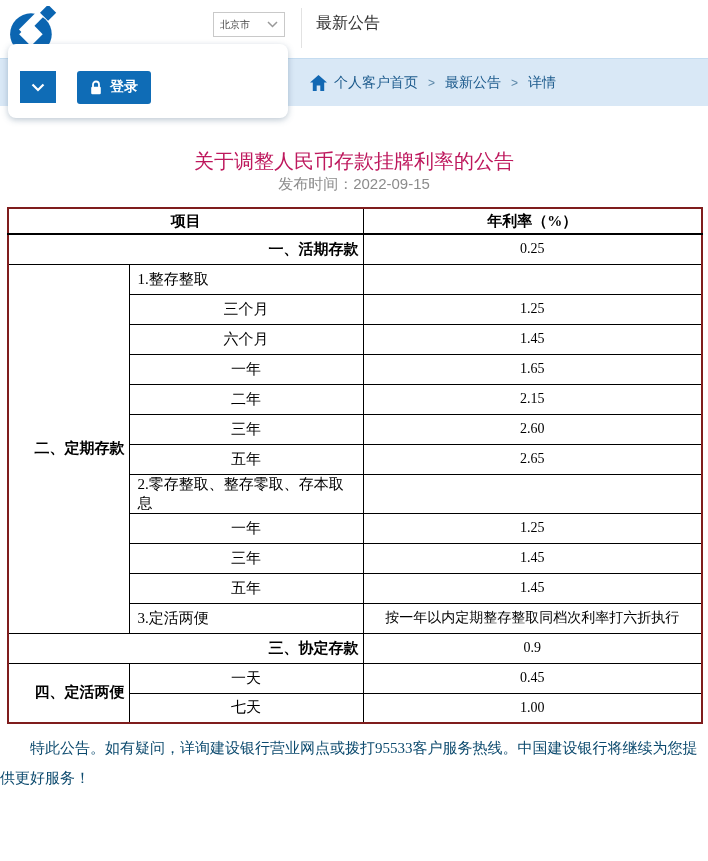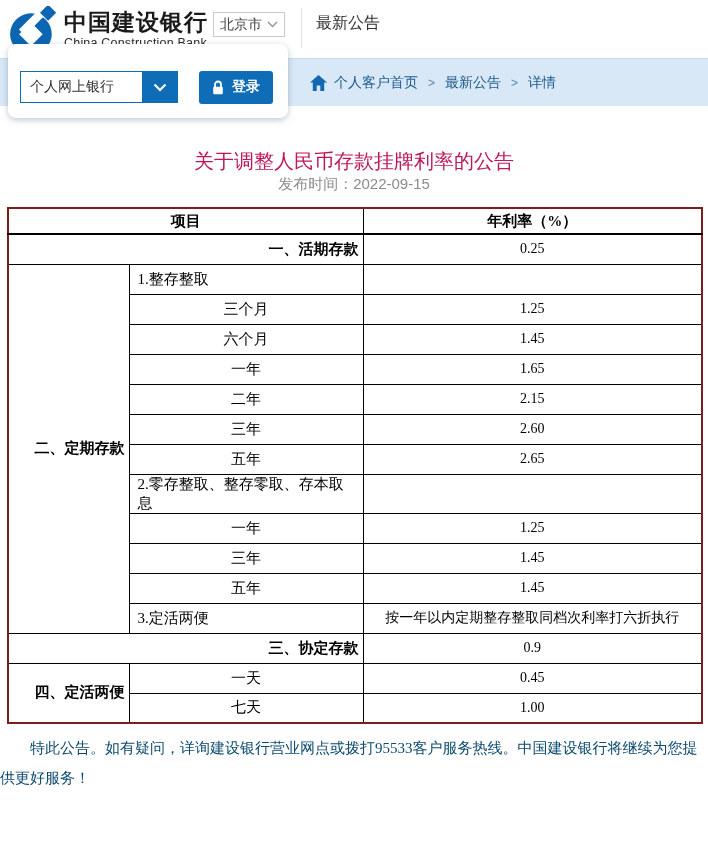--- a/index.html
+++ b/index.html
@@ -15,21 +15,21 @@
 
   
   .top-header { position: relative; height: 58px; background: #fff; }
   .ccb-logo { position: absolute; left: 8px; top: 6px; width: 50px; height: 50px; }
   .bank-names { position: absolute; left: 64px; top: 10px; }
   .bank-cn { font-size: 23px; font-weight: bold; color: #1a1a1a; letter-spacing: 1px; line-height: 1.1; }
   .bank-en { font-size: 12.5px; color: #2b2b2b; margin-top: 1px; letter-spacing: 0.2px; }
   .city-select {
     position: absolute; left: 213px; top: 12px; width: 72px; height: 25px;
     border: 1px solid #c9c9c9; background: #fff; display: flex; align-items: center;
-    justify-content: space-between; padding: 0 6px; font-size: 14px; color: #444; cursor: pointer;
+    justify-content: space-between; padding: 0 6px; font-size: 10px; color: #444; cursor: pointer;
   }
   .header-divider { position: absolute; left: 301px; top: 8px; width: 1px; height: 40px; background: #e2e2e2; }
   .header-page-title { position: absolute; left: 316px; top: 13px; font-size: 16px; color: #333; }
 
   
   .subbar {
     position: relative; height: 48px; background: #d9e8f6; border-top: 1px solid #c5dcf0;
   }
   .breadcrumb { position: absolute; left: 310px; top: 0; height: 100%; display: flex; align-items: center; font-size: 14px; color: #1c5a8c; }
   .breadcrumb .crumb { cursor: pointer; }
@@ -80,24 +80,20 @@
 </head>
 <body>
 
 <div class="top-header">
   <svg class="ccb-logo" viewBox="0 0 48 48">
     <circle cx="22" cy="27" r="20" fill="#0b65b1"></circle>
     <rect x="14" y="19" width="16" height="16" transform="rotate(45 22 27)" fill="#ffffff"></rect>
     <rect x="21.5" y="-4" width="8" height="34" transform="rotate(45 25 13)" fill="#ffffff"></rect>
     <rect x="33" y="1" width="11" height="11" transform="rotate(45 38.5 6.5)" fill="#0b65b1"></rect>
   </svg>
-  <div class="bank-names">
-    <div class="bank-cn">中国建设银行</div>
-    <div class="bank-en">China Construction Bank</div>
-  </div>
   <div class="city-select">
     <span>北京市</span>
     <svg width="11" height="7" viewBox="0 0 11 7">
       <polyline points="1,1 5.5,5.5 10,1" fill="none" stroke="#999999" stroke-width="1.5"></polyline>
     </svg>
   </div>
   <div class="header-divider"></div>
   <div class="header-page-title">最新公告</div>
 </div>
 
@@ -109,21 +105,20 @@
     <span class="crumb">个人客户首页</span>
     <span class="sep">&gt;</span>
     <span class="crumb">最新公告</span>
     <span class="sep">&gt;</span>
     <span>详情</span>
   </div>
 </div>
 
 <div class="login-card">
   <div class="channel-group">
-    <div class="channel-box">个人网上银行</div>
     <div class="channel-chevron">
       <svg width="14" height="9" viewBox="0 0 14 9">
         <polyline points="1.5,1.5 7,7 12.5,1.5" fill="none" stroke="#ffffff" stroke-width="2.2"></polyline>
       </svg>
     </div>
   </div>
   <button class="login-btn">
     <svg width="12" height="15" viewBox="0 0 12 15">
       <path d="M3 7 V4.5 a3 3 0 0 1 6 0 V7" fill="none" stroke="#ffffff" stroke-width="1.8"></path>
       <rect x="1.2" y="6.8" width="9.6" height="7.4" rx="1.2" fill="#ffffff"></rect>

